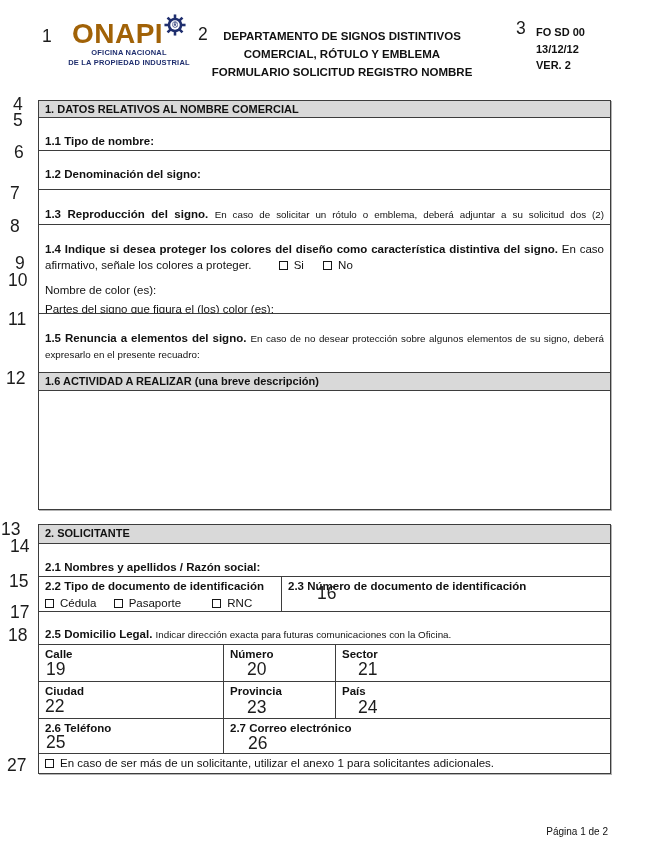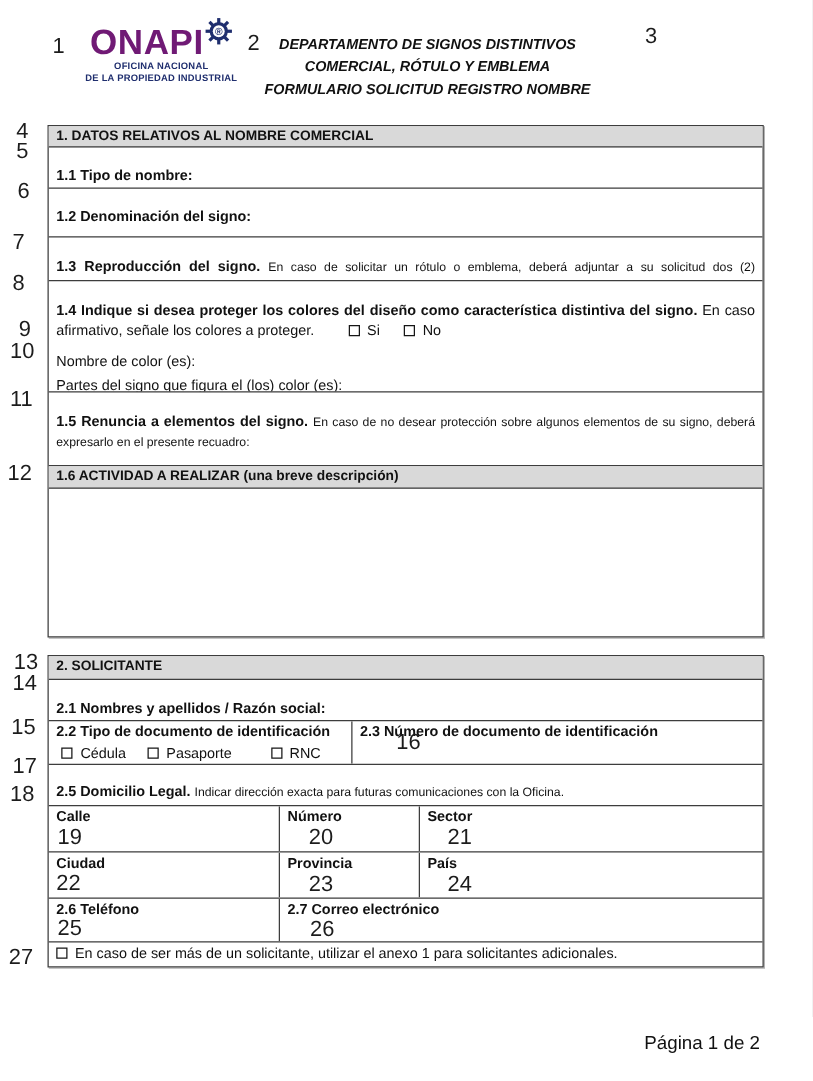--- a/index.html
+++ b/index.html
@@ -5,25 +5,25 @@
   * { margin:0; padding:0; box-sizing:border-box; }
   html,body { background:#e8e8e8; }
   .page {
     position:relative; width:650px; height:865px; background:#ffffff;
     font-family:"Liberation Sans", sans-serif; color:#111; overflow:hidden;
   }
 
   
   .logo { position:absolute; left:54px; top:20px; width:150px; text-align:center; }
   .logo-row { display:flex; align-items:flex-start; justify-content:center; }
-  .logo-name { font-size:28px; font-weight:800; color:#701a75; letter-spacing:.5px; line-height:1; }
+  .logo-name { font-size:28px; font-weight:800; color:#a16207; letter-spacing:.5px; line-height:1; }
   .gear { margin-left:1px; margin-top:-6px; }
   .logo-sub { font-size:7.5px; font-weight:bold; color:#1f2e6e; line-height:1.3; letter-spacing:.2px; }
   .title-block { position:absolute; left:192px; top:28px; width:300px; text-align:center;
-                 font-weight:bold; font-size:11.5px; line-height:1.55;font-style:italic; }
+                 font-weight:bold; font-size:11.5px; line-height:1.55; }
   .code-block { position:absolute; left:536px; top:24px; font-weight:bold; font-size:11px; line-height:1.5; }
 
   
   .tbl { position:absolute; left:38px; width:573px; border:1.4px solid #3d3d3d;
          background:#fff; box-shadow:1px 1px 0 #b3b3b3; font-size:11.5px; }
   .row { position:relative; border-bottom:1.2px solid #3d3d3d; padding:16px 6px; overflow:hidden; }
   .row:last-child { border-bottom:none; }
   .bar { background:#d9d9d9; font-weight:bold; font-size:11px; padding:2px 6px; line-height:1.2; }
   .flexrow { display:flex; padding:0; }
   .cell { padding:2px 6px; overflow:hidden; }
@@ -42,21 +42,21 @@
   .h-bar1 { height:17px; } .h-11 { height:31px; } .h-12 { height:39px; }
   .h-13 { height:35px; }  .h-14 { height:89px; } .h-15 { height:59px; }
   .h-bar16 { height:18px; } .h-16box { height:118px; }
   .h-bar2 { height:19px; } .h-21 { height:31px; } .h-22 { height:35px; }
   .h-24 { height:21px; } .h-25 { height:20px; } .h-addr { height:37px; }
   .h-contact { height:35px; } .h-multi { height:19px; padding-top:3px; }
 
   .color-line { margin-top:2px; line-height:1.5; }
 
   
-  .footer { position:absolute; right:42px; top:826px; font-size:15px; color:#111;margin-left:34px; }
+  .footer { position:absolute; right:42px; top:826px; font-size:10px; color:#111;margin-left:34px; }
 
   
   #annotations { position:absolute; inset:0; pointer-events:none; }
   .ann { position:absolute; font-size:17.5px; line-height:1; color:#1c1c1c;
          font-family:"Liberation Sans", sans-serif; }
 </style>
 </head>
 <body>
 
 <div class="page">
@@ -85,20 +85,25 @@
     <div class="logo-sub">OFICINA NACIONAL</div>
     <div class="logo-sub">DE LA PROPIEDAD INDUSTRIAL</div>
   </div>
 
   <div class="title-block">
     <div>DEPARTAMENTO DE SIGNOS DISTINTIVOS</div>
     <div>COMERCIAL, RÓTULO Y EMBLEMA</div>
     <div>FORMULARIO SOLICITUD REGISTRO NOMBRE</div>
   </div>
 
+  <div class="code-block">
+    <div>FO SD 00</div>
+    <div>13/12/12</div>
+    <div>VER. 2</div>
+  </div>
 
   <div class="tbl" style="top:100px;">
 
     <div class="row bar h-bar1">1. DATOS RELATIVOS AL NOMBRE COMERCIAL</div>
 
     <div class="row h-11">
       <div class="lbl">1.1 Tipo de nombre:</div>
       <div class="opts-indent">
         <span class="opt"><span class="cb"></span><span>Nombre Comercial</span></span>
         <span class="opt"><span class="cb"></span><span>Rótulo</span></span>
@@ -144,21 +149,21 @@
 
     <div class="row bar h-bar2">2. SOLICITANTE</div>
 
     <div class="row h-21">
       <div class="lbl">2.1 Nombres y apellidos / Razón social:</div>
     </div>
 
     <div class="row flexrow h-22">
       <div class="cell bdr" style="width:243px;">
         <div class="lbl">2.2 Tipo de documento de identificación</div>
-        <div style="margin-top:3px;text-align:center;">
+        <div style="margin-top:3px;">
           <span class="opt"><span class="cb"></span><span>Cédula</span></span>
           <span class="opt"><span class="cb"></span><span>Pasaporte</span></span>
           <span class="opt" style="margin-left:14px;"><span class="cb"></span><span>RNC</span></span>
         </div>
       </div>
       <div class="cell" style="flex:1;">
         <div class="lbl">2.3 Número de documento de identificación</div>
       </div>
     </div>
 
@@ -198,21 +203,21 @@
       <div class="ann" style="left: 516px; top: 20px;">3</div>
       <div class="ann" style="left: 13px; top: 96px;">4</div>
       <div class="ann" style="left: 13px; top: 112px;">5</div>
       <div class="ann" style="left: 14px; top: 144px;">6</div>
       <div class="ann" style="left: 10px; top: 185px;">7</div>
       <div class="ann" style="left: 10px; top: 218px;">8</div>
       <div class="ann" style="left: 15px; top: 255px;">9</div>
       <div class="ann" style="left: 8px; top: 272px;">10</div>
       <div class="ann" style="left: 8px; top: 311px;">11</div>
       <div class="ann" style="left: 6px; top: 370px;">12</div>
-      <div class="ann" style="left: 11px; top: 521px;">13</div>
+      <div class="ann" style="left: 1px; top: 521px;">13</div>
       <div class="ann" style="left: 10px; top: 538px;">14</div>
       <div class="ann" style="left: 9px; top: 573px;">15</div>
       <div class="ann" style="left: 317px; top: 585px;">16</div>
       <div class="ann" style="left: 10px; top: 604px;">17</div>
       <div class="ann" style="left: 8px; top: 627px;">18</div>
       <div class="ann" style="left: 46px; top: 661px;">19</div>
       <div class="ann" style="left: 247px; top: 661px;">20</div>
       <div class="ann" style="left: 358px; top: 661px;">21</div>
       <div class="ann" style="left: 45px; top: 698px; text-align: center;">22</div>
       <div class="ann" style="left: 247px; top: 699px;">23</div>

